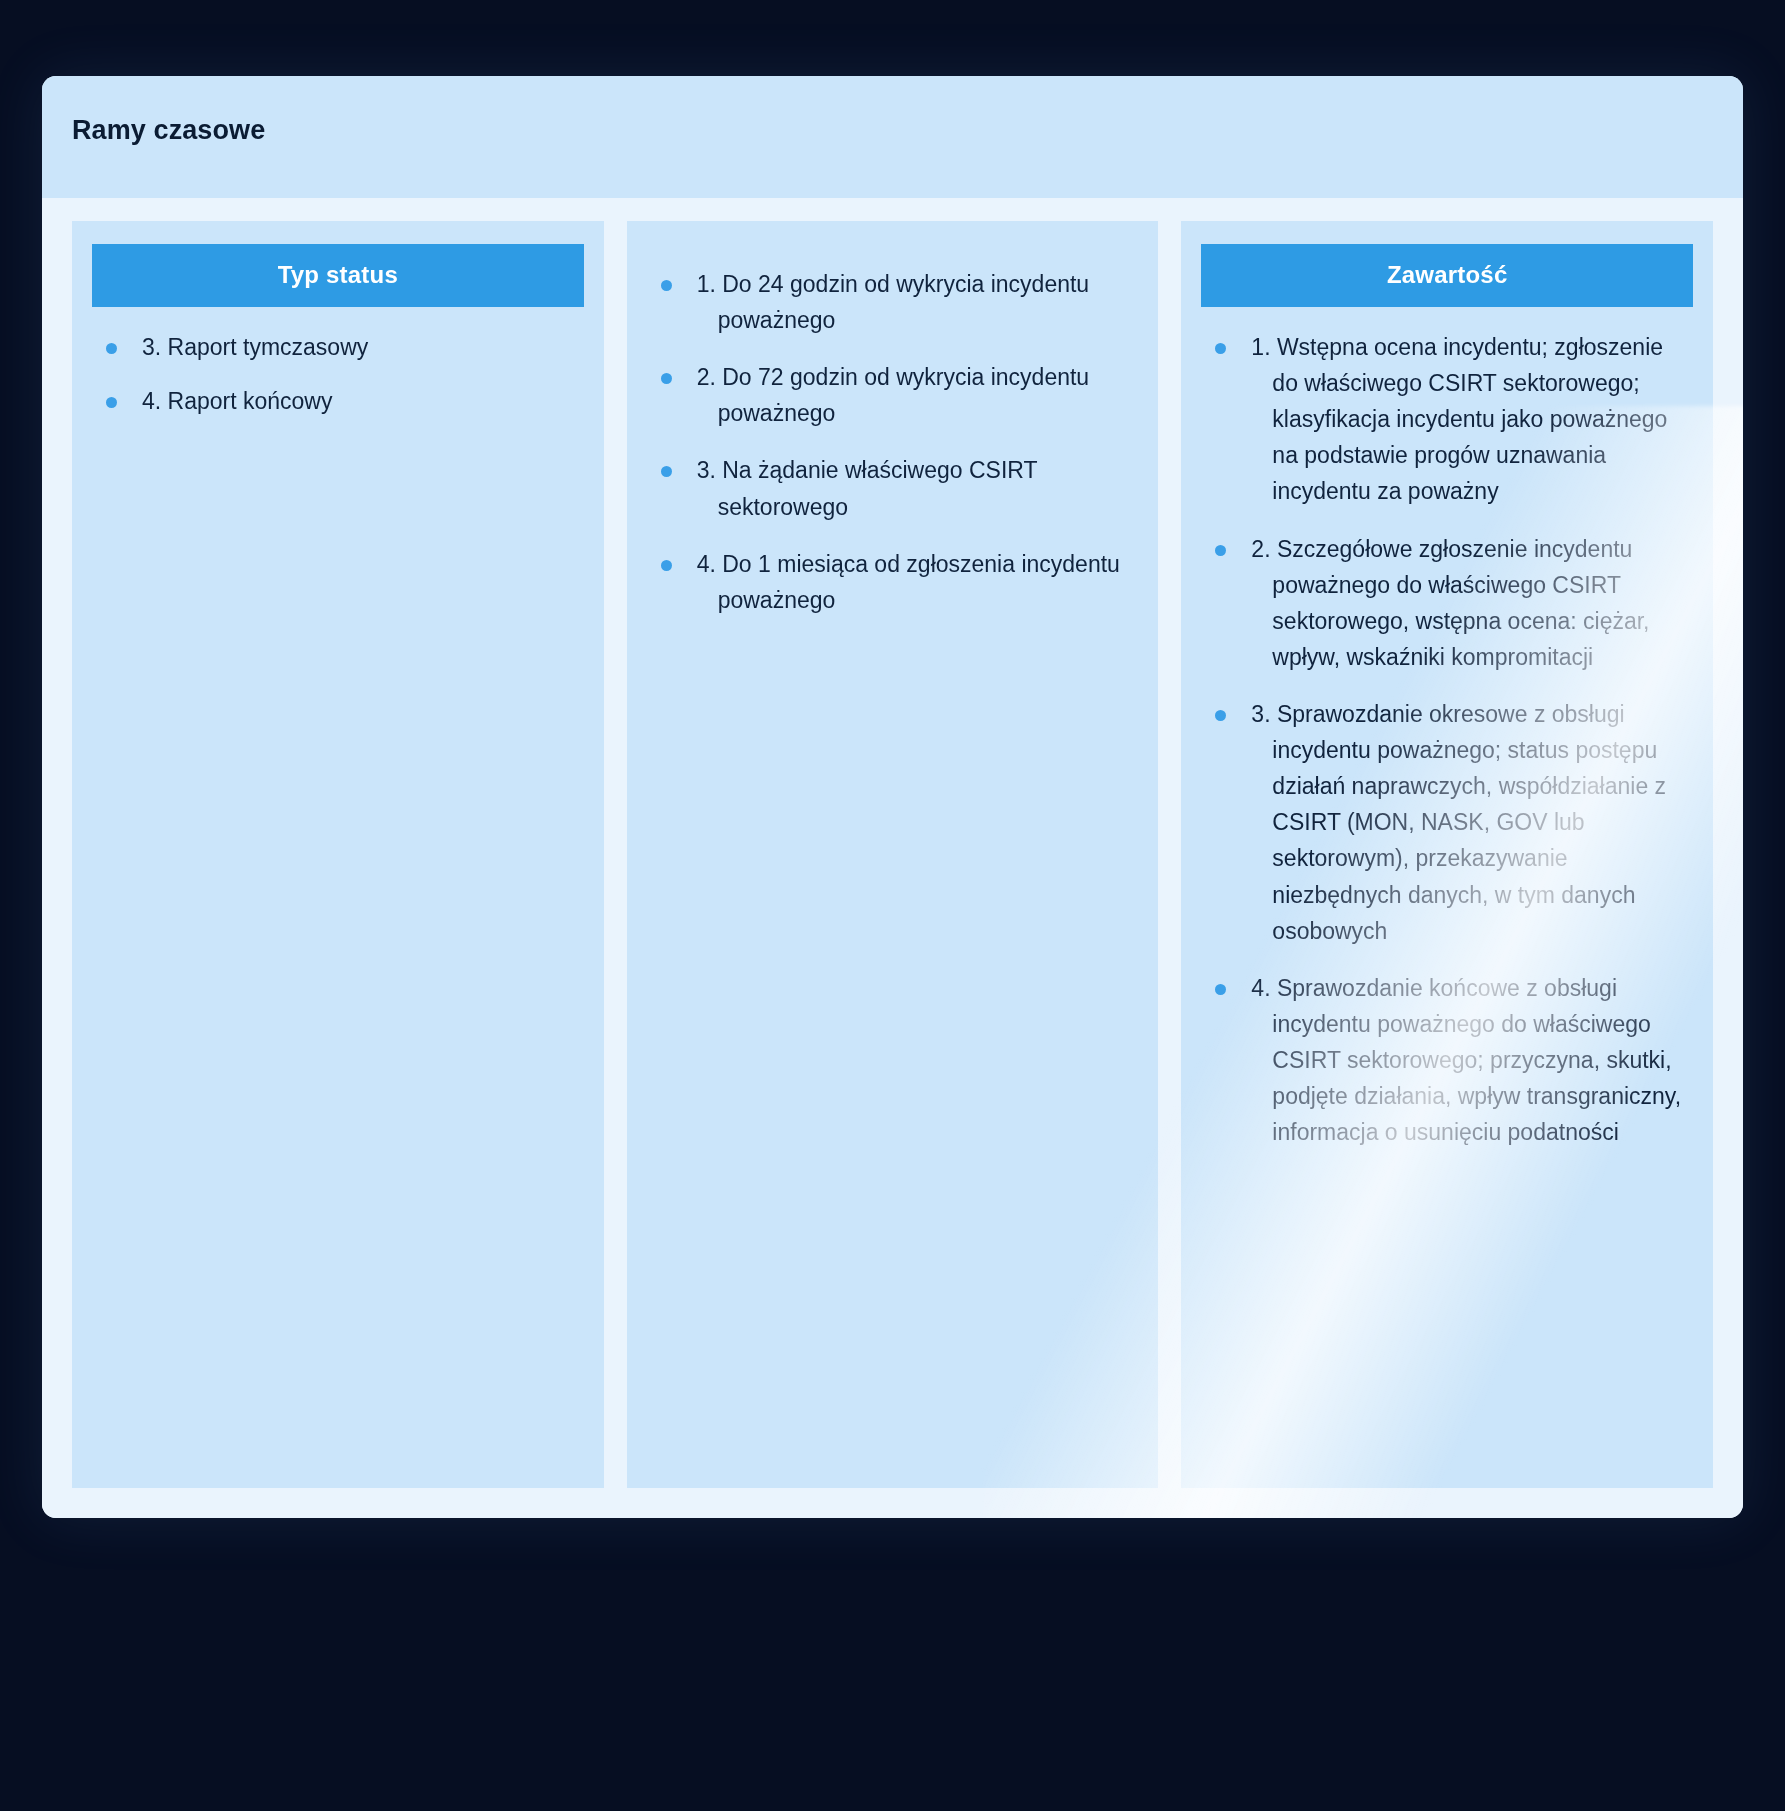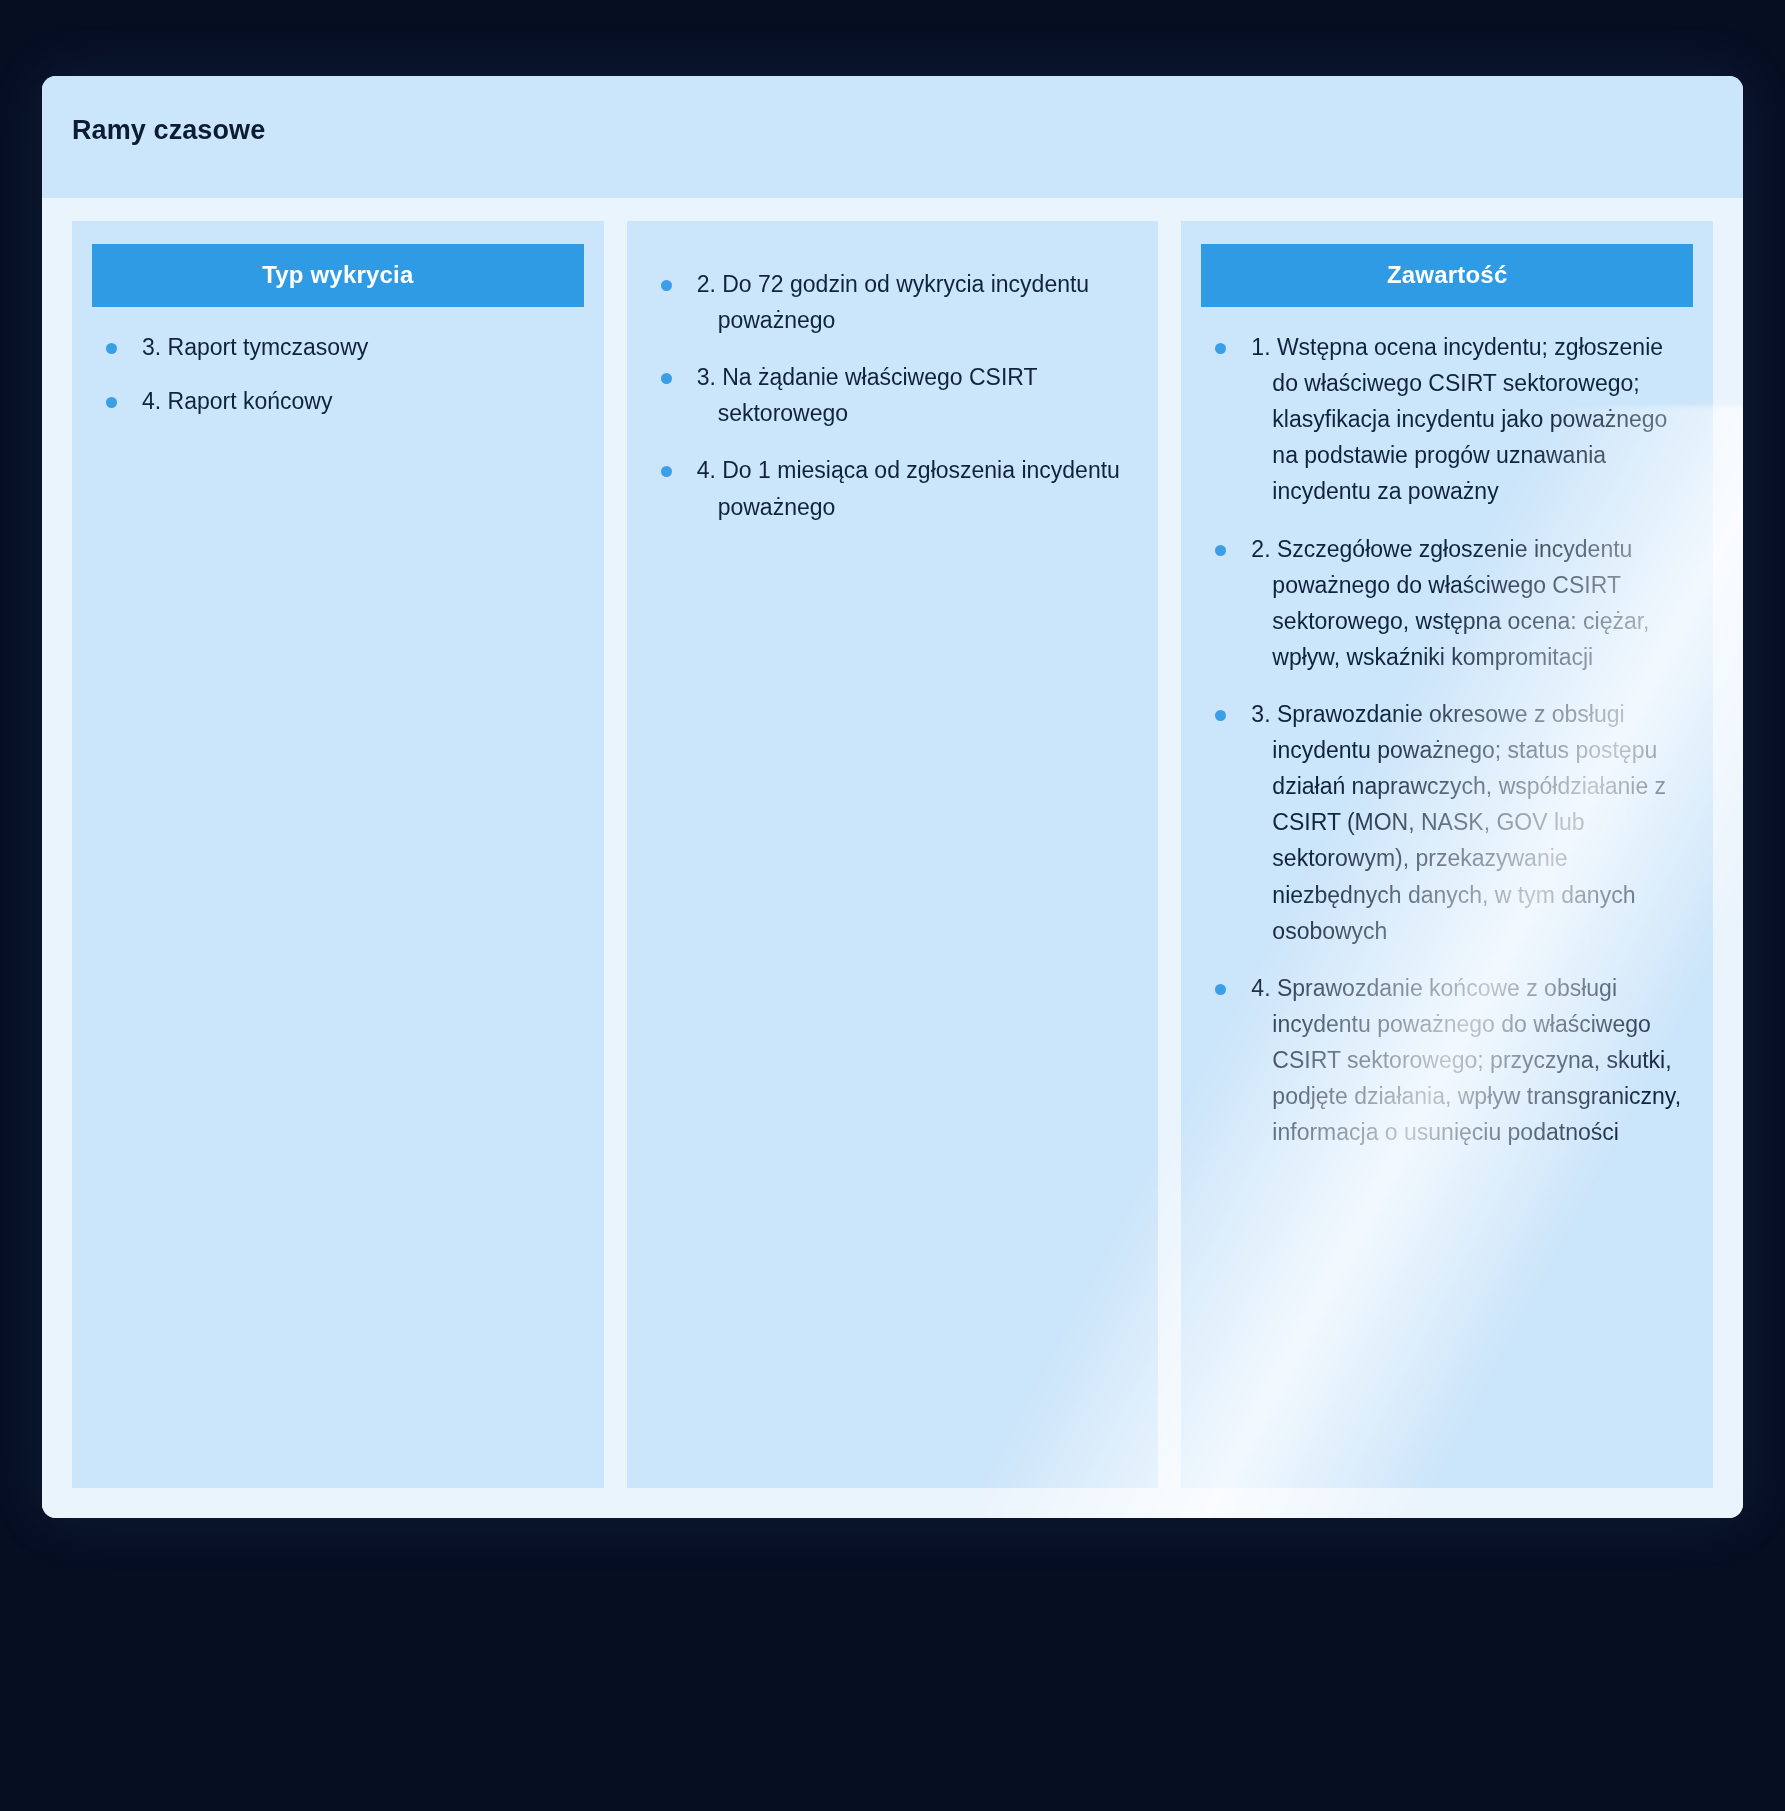--- a/index.html
+++ b/index.html
@@ -142,35 +142,39 @@
 
   <div id="card">
 
     <div id="header">
       <div class="title">Ramy czasowe</div>
     </div>
 
     <div id="body">
 
       <div class="column c1">
-        <div class="col-head">Typ wykrycia</div>
+        <div class="col-head">Typ status</div>
         <ul class="items">
           <li>
             <span class="dot"></span>
             <span class="hang">3. Raport tymczasowy</span>
           </li>
           <li>
             <span class="dot"></span>
             <span class="hang">4. Raport końcowy</span>
           </li>
         </ul>
       </div>
 
       <div class="column c2">
         <ul class="items">
+          <li>
+            <span class="dot"></span>
+            <span class="hang">1. Do 24 godzin od wykrycia incydentu poważnego</span>
+          </li>
           <li>
             <span class="dot"></span>
             <span class="hang">2. Do 72 godzin od wykrycia incydentu poważnego</span>
           </li>
           <li>
             <span class="dot"></span>
             <span class="hang">3. Na żądanie właściwego CSIRT sektorowego</span>
           </li>
           <li>
             <span class="dot"></span>

